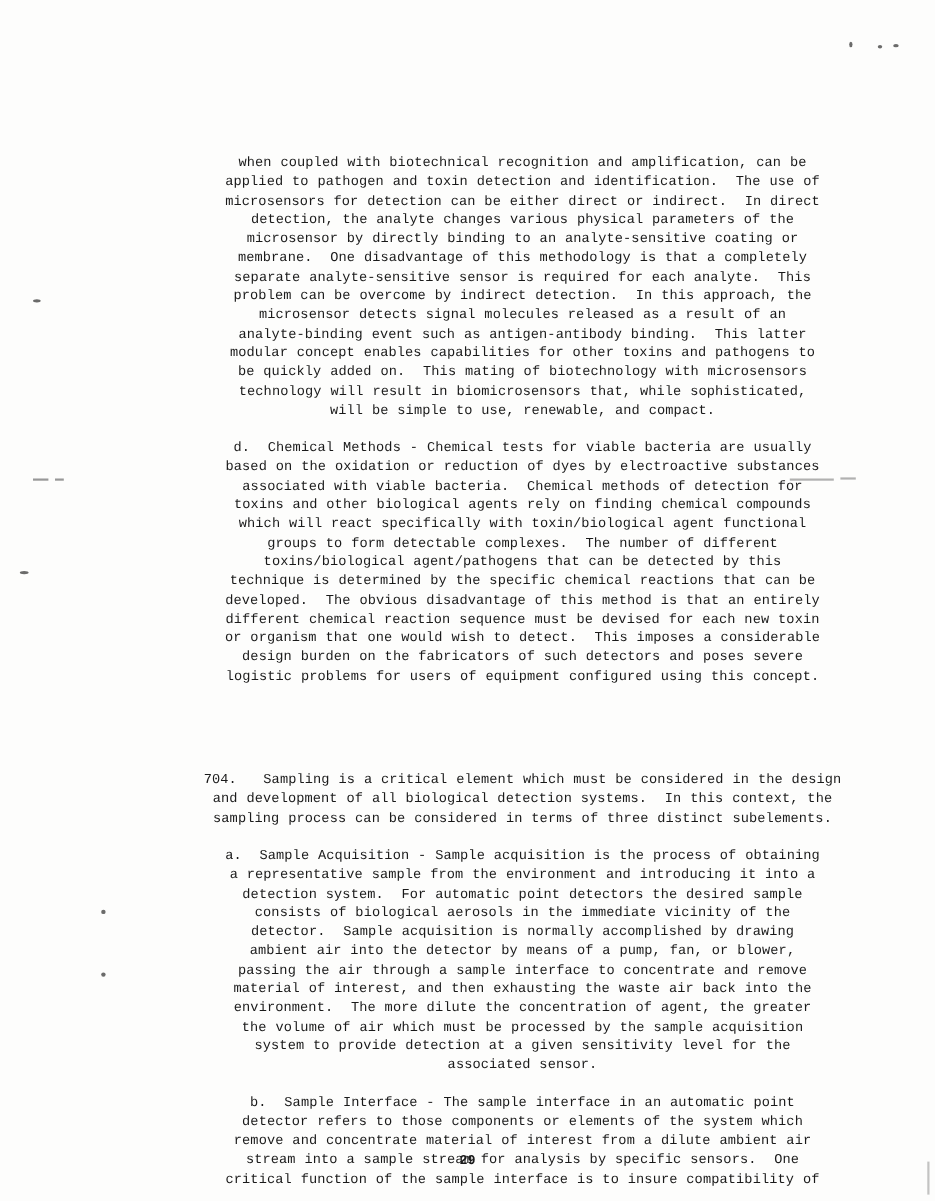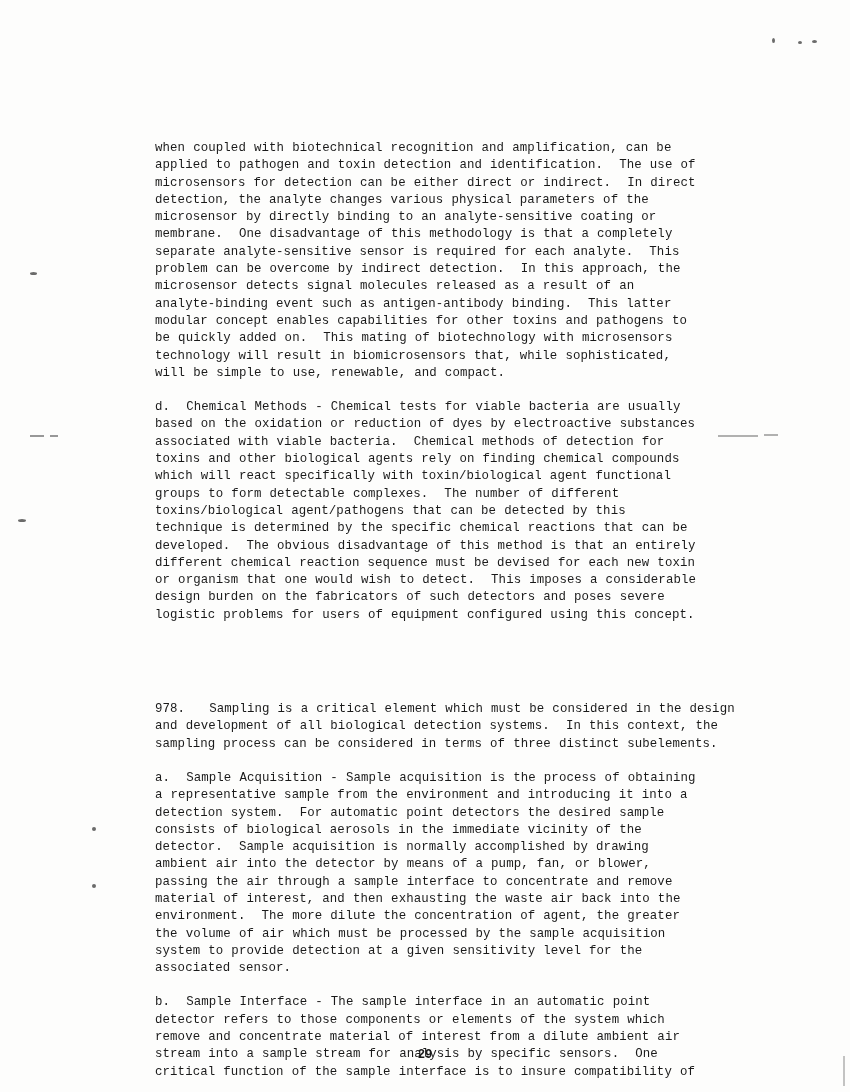--- a/index.html
+++ b/index.html
@@ -26,21 +26,21 @@
     position: absolute;
     left: 155px;
     top: 140px;
     width: 640px;
   }
   p.para {
     margin: 0 0 0 0;
     font-size: 12.4px;
     line-height: 17.3px;
     letter-spacing: 0.1px;
-    text-align: left;
+    text-align: center;
     white-space: pre-wrap;
     word-spacing: 0.5px;
   }
   .indent {
     margin-left: 60px;
   }
   .gap {
     height: 17px;
   }
   .gap-lg {
@@ -119,21 +119,21 @@
 or organism that one would wish to detect.  This imposes a considerable
 design burden on the fabricators of such detectors and poses severe
 logistic problems for users of equipment configured using this concept.</p>
 
     <div class="gap-lg"></div>
     <div class="gap"></div>
 
 
     <div class="gap-lg"></div>
 
-    <p class="para" style="margin-left:-0px;">978.   Sampling is a critical element which must be considered in the design
+    <p class="para" style="margin-left:-0px;">704.   Sampling is a critical element which must be considered in the design
 and development of all biological detection systems.  In this context, the
 sampling process can be considered in terms of three distinct subelements.</p>
 
     <div class="gap"></div>
 
     <p class="para indent">a.  Sample Acquisition - Sample acquisition is the process of obtaining
 a representative sample from the environment and introducing it into a
 detection system.  For automatic point detectors the desired sample
 consists of biological aerosols in the immediate vicinity of the
 detector.  Sample acquisition is normally accomplished by drawing

